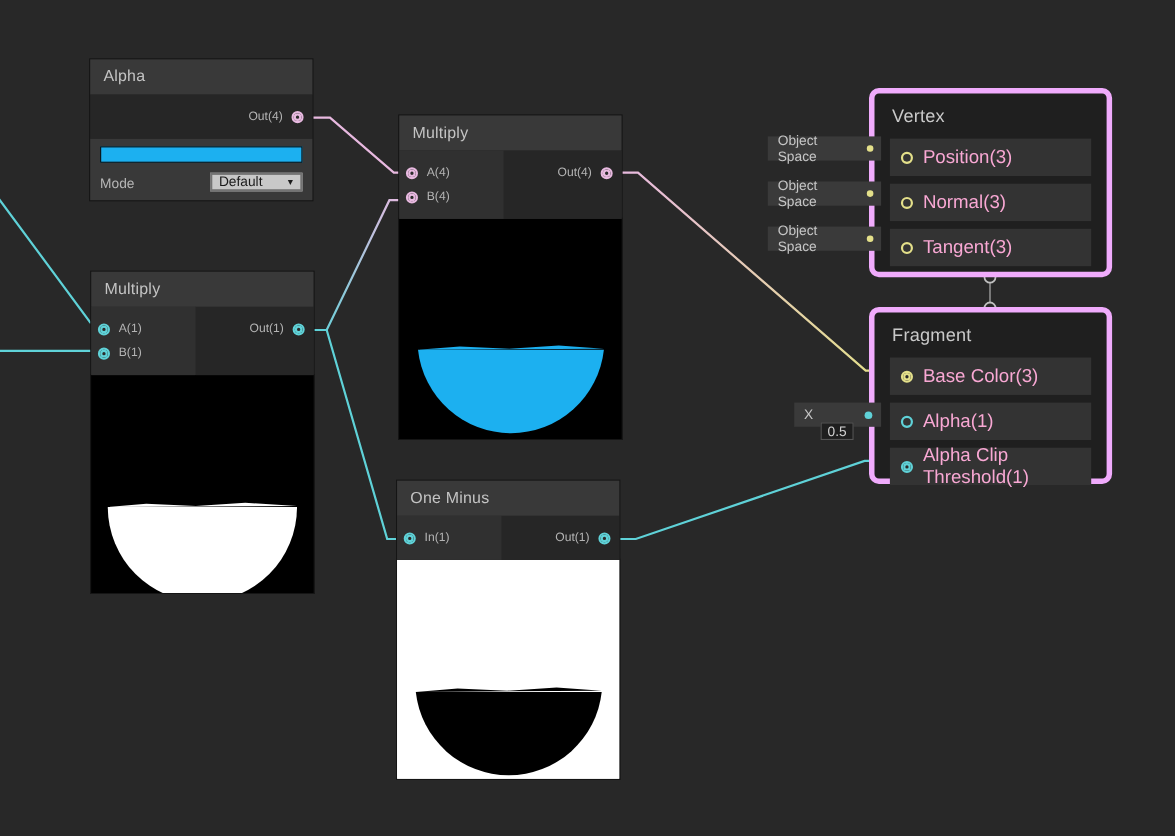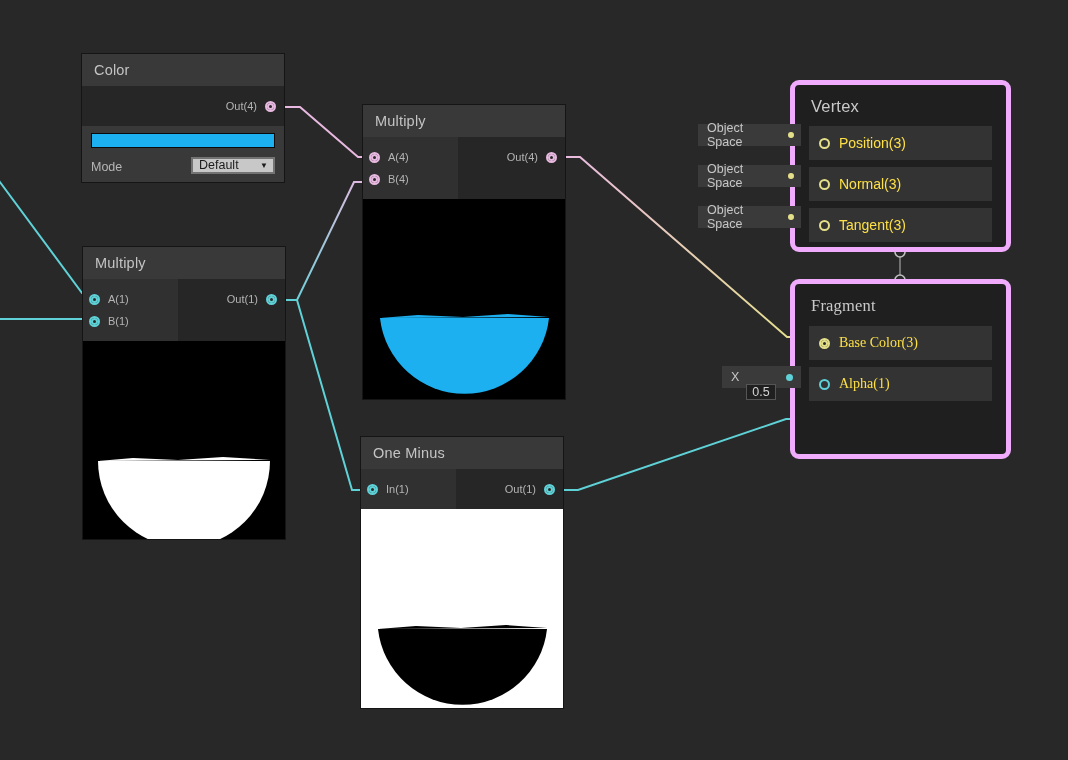--- a/index.html
+++ b/index.html
@@ -140,22 +140,22 @@
     position: relative;
     height: 34px;
     margin: 0 14px 7px 14px;
     background: #333333;
     display: flex;
     align-items: center;
     padding-left: 10px;
     box-sizing: border-box;
   }
   .block-label {
-    color: #fde047;
-    font-size: 14px;
+    color: #f9a8d4;
+    font-size: 17px;
     margin-left: 9px;
   }
   .space-tag {
     position: absolute;
     height: 22px;
     background: #3a3a3a;
     display: flex;
     align-items: center;
     justify-content: space-between;
     padding: 0 7px 0 9px;
@@ -233,21 +233,21 @@
     <path d="M 791 217 L 812 217" fill="none" stroke="#e4e08a" stroke-width="2"></path>
 
     <path d="M 791 377 L 812 377" fill="none" stroke="#5fd2d8" stroke-width="2"></path>
 
     <line x1="900" y1="252" x2="900" y2="279" stroke="#8a8a8a" stroke-width="1.5"></line>
     <circle cx="900" cy="252" r="5" fill="#282828" stroke="#c0c0c0" stroke-width="1.6"></circle>
     <circle cx="900" cy="280" r="5" fill="#282828" stroke="#c0c0c0" stroke-width="1.6"></circle>
   </svg>
 
   <div class="node" style="left:82px; top:54px; width:202px;">
-    <div class="node-title">Color</div>
+    <div class="node-title">Alpha</div>
     <div class="node-ports" style="background:#2b2b2b;">
       <div class="ports-out" style="padding:9px 0;">
         <div class="port-row out">
           <span class="port-label out">Out(4)</span>
           <span class="port-dot filled-pink"></span>
         </div>
       </div>
     </div>
     <div class="color-body">
       <div class="color-swatch" style="background:#1cb0f0;"></div>
@@ -366,29 +366,33 @@
   </div>
   <div class="space-tag" style="left:698px; top:165px; width:103px;">
     <span>Object Space</span>
     <span class="tag-dot"></span>
   </div>
   <div class="space-tag" style="left:698px; top:206px; width:103px;">
     <span>Object Space</span>
     <span class="tag-dot"></span>
   </div>
 
-  <div class="master" style="left:790px; top:279px; width:221px; height:180px;font-family:Liberation Serif, serif;">
+  <div class="master" style="left:790px; top:279px; width:221px; height:161px;">
     <div class="master-title">Fragment</div>
     <div class="block-row">
       <span class="port-dot filled-yellow"></span>
       <span class="block-label">Base Color(3)</span>
     </div>
     <div class="block-row">
       <span class="port-dot hollow-cyan"></span>
       <span class="block-label">Alpha(1)</span>
+    </div>
+    <div class="block-row">
+      <span class="port-dot filled-cyan"></span>
+      <span class="block-label">Alpha Clip Threshold(1)</span>
     </div>
   </div>
 
   <div class="value-tag" style="left:722px; top:366px; width:79px;">
     <span>X</span>
     <span class="value-field">0.5</span>
   </div>
   <div style="position:absolute; left:786px; top:374px; width:7px; height:7px; border-radius:50%; background:#5fd2d8; z-index:7;"></div>
 
 </div>

